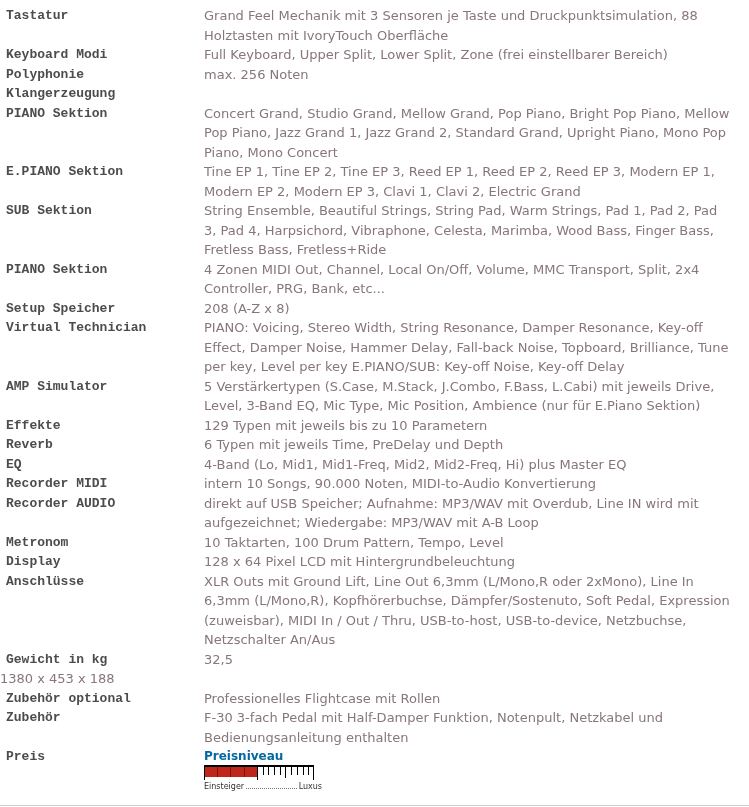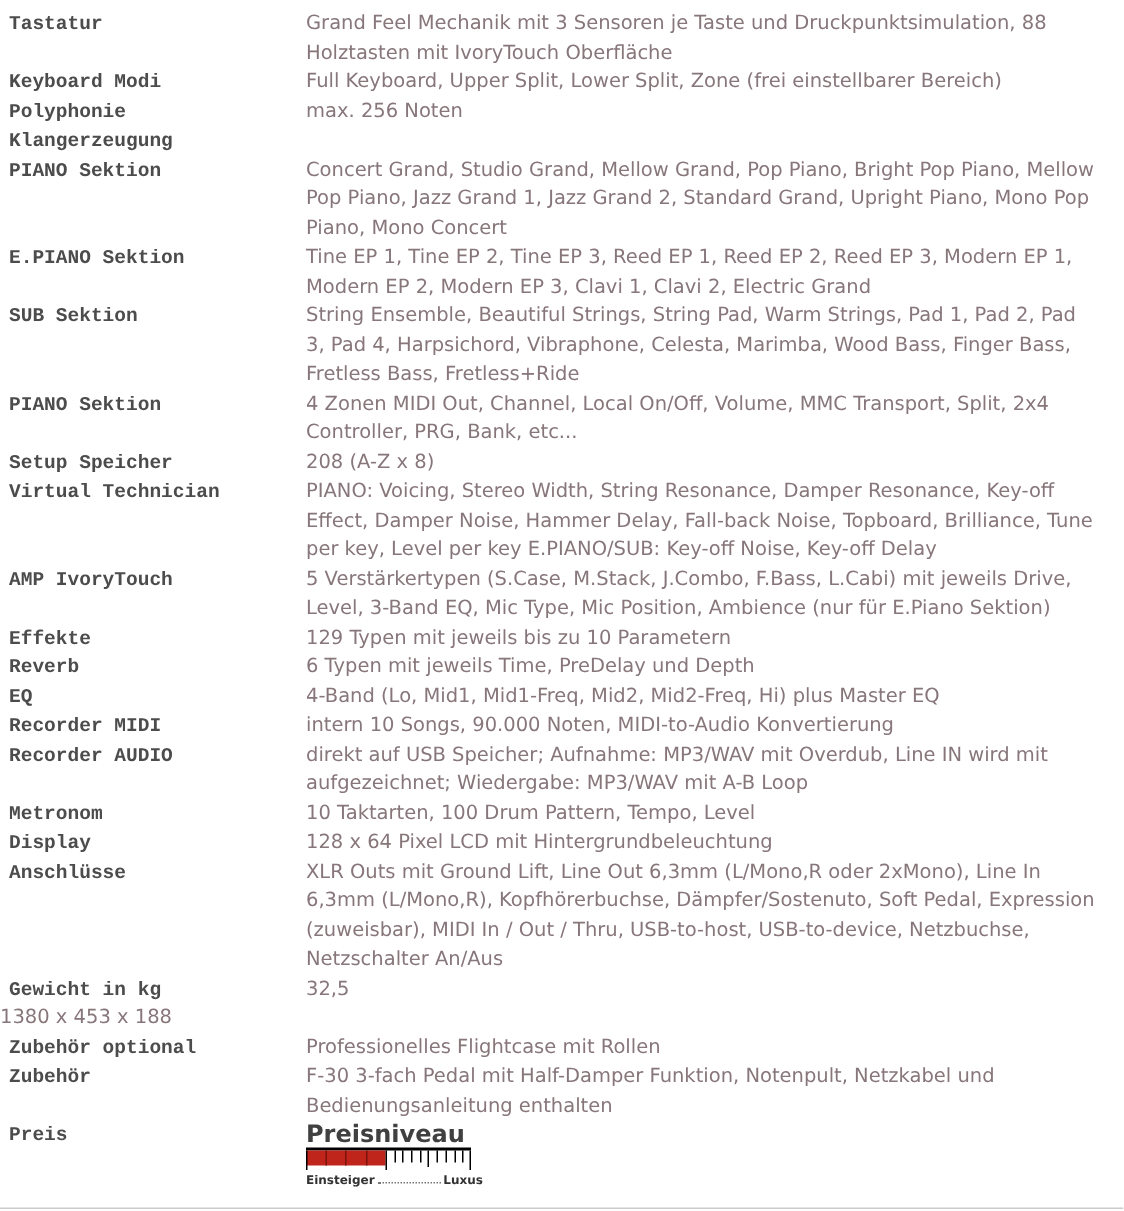--- a/index.html
+++ b/index.html
@@ -34,24 +34,24 @@
   .spec-value {
     flex: 1 1 auto;
     padding-right: 19px;
     font-size: 13px;
     line-height: 19.5px;
     color: #87767a;
   }
   
   .price-graphic { margin-top: 1px; }
   .price-title {
-    font-size: 16px;
+    font-size: 12px;
     line-height: 16px;
     font-weight: 700;
-    color: #404040;
+    color: #0369a1;
   }
   .price-scale {
     position: relative;
     width: 110px;
     height: 15px;
     border-top: 2px solid #000000;
     margin-top: 1px;
   }
   .price-fill {
     position: absolute;
@@ -65,21 +65,21 @@
     width: 1px;
   }
   .price-axis-labels {
     width: 118px;
     display: flex;
     align-items: flex-end;
     margin-top: 2px;
   }
   .price-axis-labels .lbl {
     font-size: 8px;
-    font-weight: 700;
+    font-weight: 400;
     color: #333333;
     line-height: 9px;
     white-space: nowrap;
   }
   .leader {
     flex: 1 1 auto;
     border-bottom: 1px dotted #777777;
     margin: 0 2px 2px 2px;
     height: 1px;
   }
@@ -133,21 +133,21 @@
       <div class="spec-label">Setup Speicher</div>
       <div class="spec-value">208 (A-Z x 8)</div>
     </div>
 
     <div class="spec-row">
       <div class="spec-label">Virtual Technician</div>
       <div class="spec-value">PIANO: Voicing, Stereo Width, String Resonance, Damper Resonance, Key-off Effect, Damper Noise, Hammer Delay, Fall-back Noise, Topboard, Brilliance, Tune per key, Level per key E.PIANO/SUB: Key-off Noise, Key-off Delay</div>
     </div>
 
     <div class="spec-row">
-      <div class="spec-label">AMP IvoryTouch</div>
+      <div class="spec-label">AMP Simulator</div>
       <div class="spec-value">5 Verstärkertypen (S.Case, M.Stack, J.Combo, F.Bass, L.Cabi) mit jeweils Drive, Level, 3-Band EQ, Mic Type, Mic Position, Ambience (nur für E.Piano Sektion)</div>
     </div>
 
     <div class="spec-row">
       <div class="spec-label">Effekte</div>
       <div class="spec-value">129 Typen mit jeweils bis zu 10 Parametern</div>
     </div>
 
     <div class="spec-row">
       <div class="spec-label">Reverb</div>

